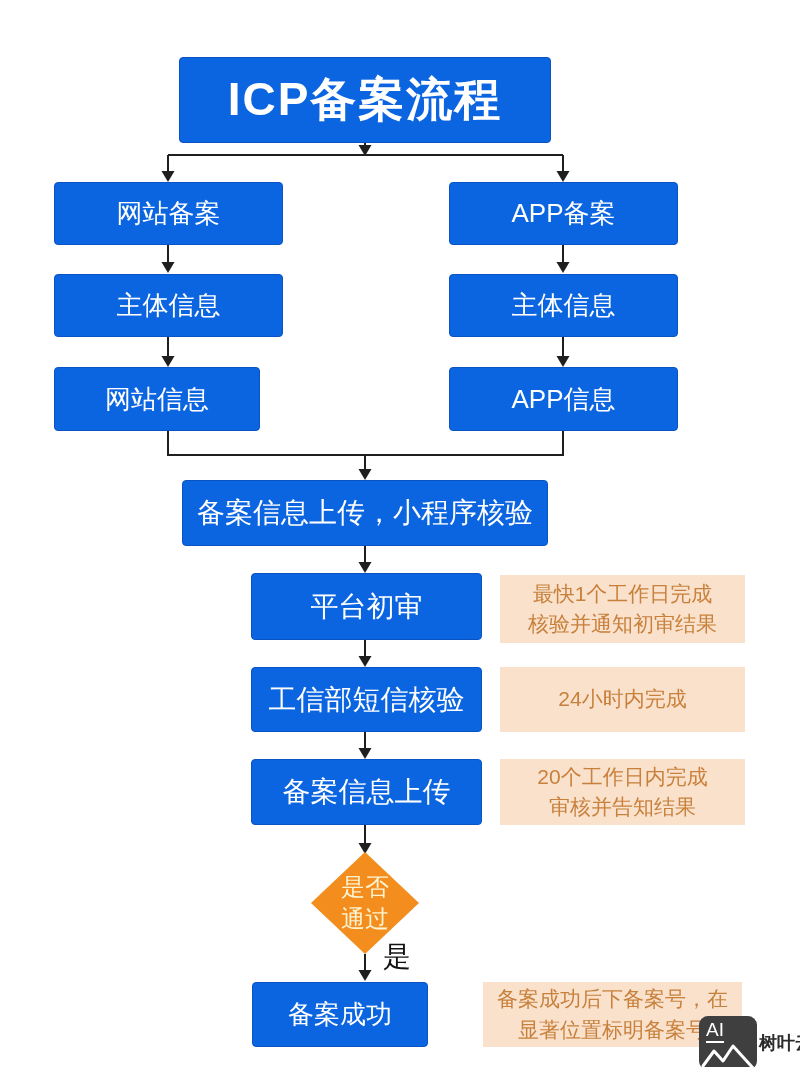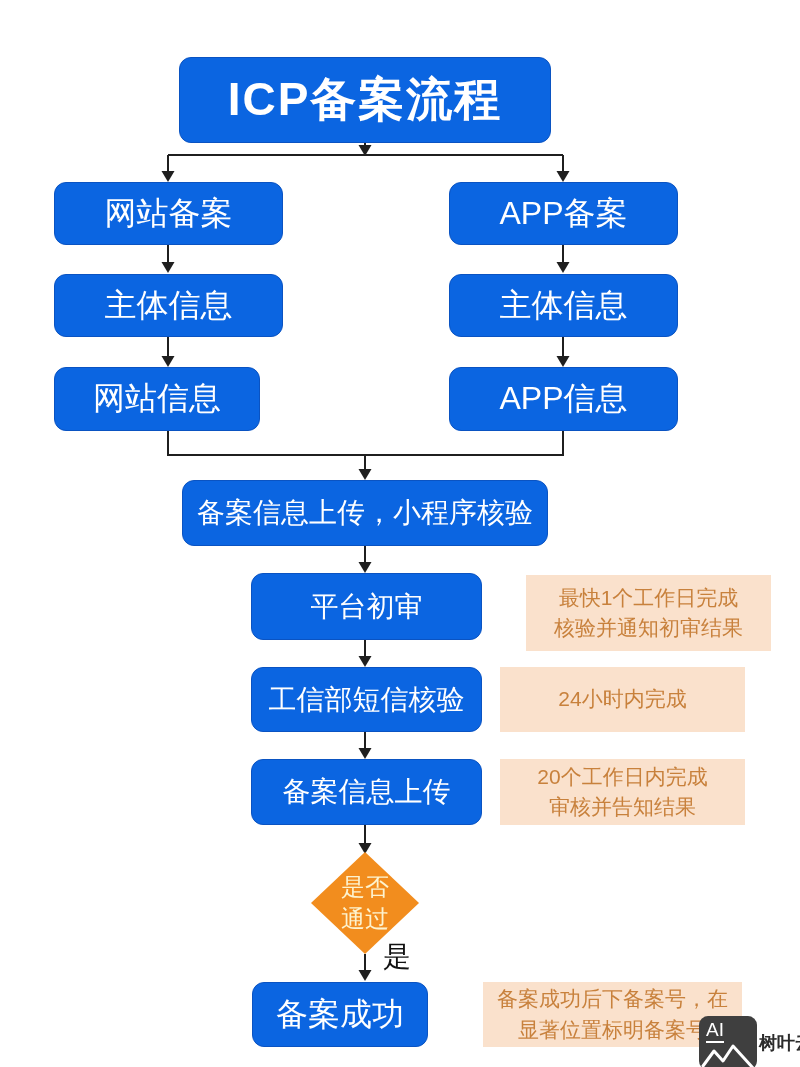--- a/index.html
+++ b/index.html
@@ -20,24 +20,24 @@
   }
   .connectors{position:absolute;left:0;top:0;z-index:0;pointer-events:none;}
   .node{
     position:absolute;z-index:1;
     background:var(--node-blue);
     border:1px solid var(--node-blue-border);
     color:#ffffff;
     display:flex;align-items:center;justify-content:center;
     text-align:center;
     box-sizing:border-box;
-    border-radius:12px;
+    border-radius:4px;
   }
   .node.title{font-size:46px;font-weight:bold;letter-spacing:2px;}
-  .node.step{font-size:32px;}
+  .node.step{font-size:26px;}
   .node.mid{font-size:28px;}
   .note{
     position:absolute;z-index:1;
     background:var(--note-bg);
     color:var(--note-text);
     display:flex;align-items:center;justify-content:center;
     text-align:center;
     font-size:21px;line-height:1.45;
     white-space:pre-line;
     box-sizing:border-box;
@@ -143,21 +143,21 @@
     <span>APP信息</span>
   </div>
 
   <div class="node mid" style="left:182px;top:480px;width:366px;height:66px;">
     <span>备案信息上传，小程序核验</span>
   </div>
 
   <div class="node mid" style="left:251px;top:573px;width:231px;height:67px;">
     <span>平台初审</span>
   </div>
-  <div class="note" style="left:500px;top:575px;width:245px;height:76px;margin-left:26px;">
+  <div class="note" style="left:500px;top:575px;width:245px;height:68px;">
     <span>最快1个工作日完成
 核验并通知初审结果</span>
   </div>
 
   <div class="node mid" style="left:251px;top:667px;width:231px;height:65px;">
     <span>工信部短信核验</span>
   </div>
   <div class="note" style="left:500px;top:667px;width:245px;height:65px;">
     <span>24小时内完成</span>
   </div>

